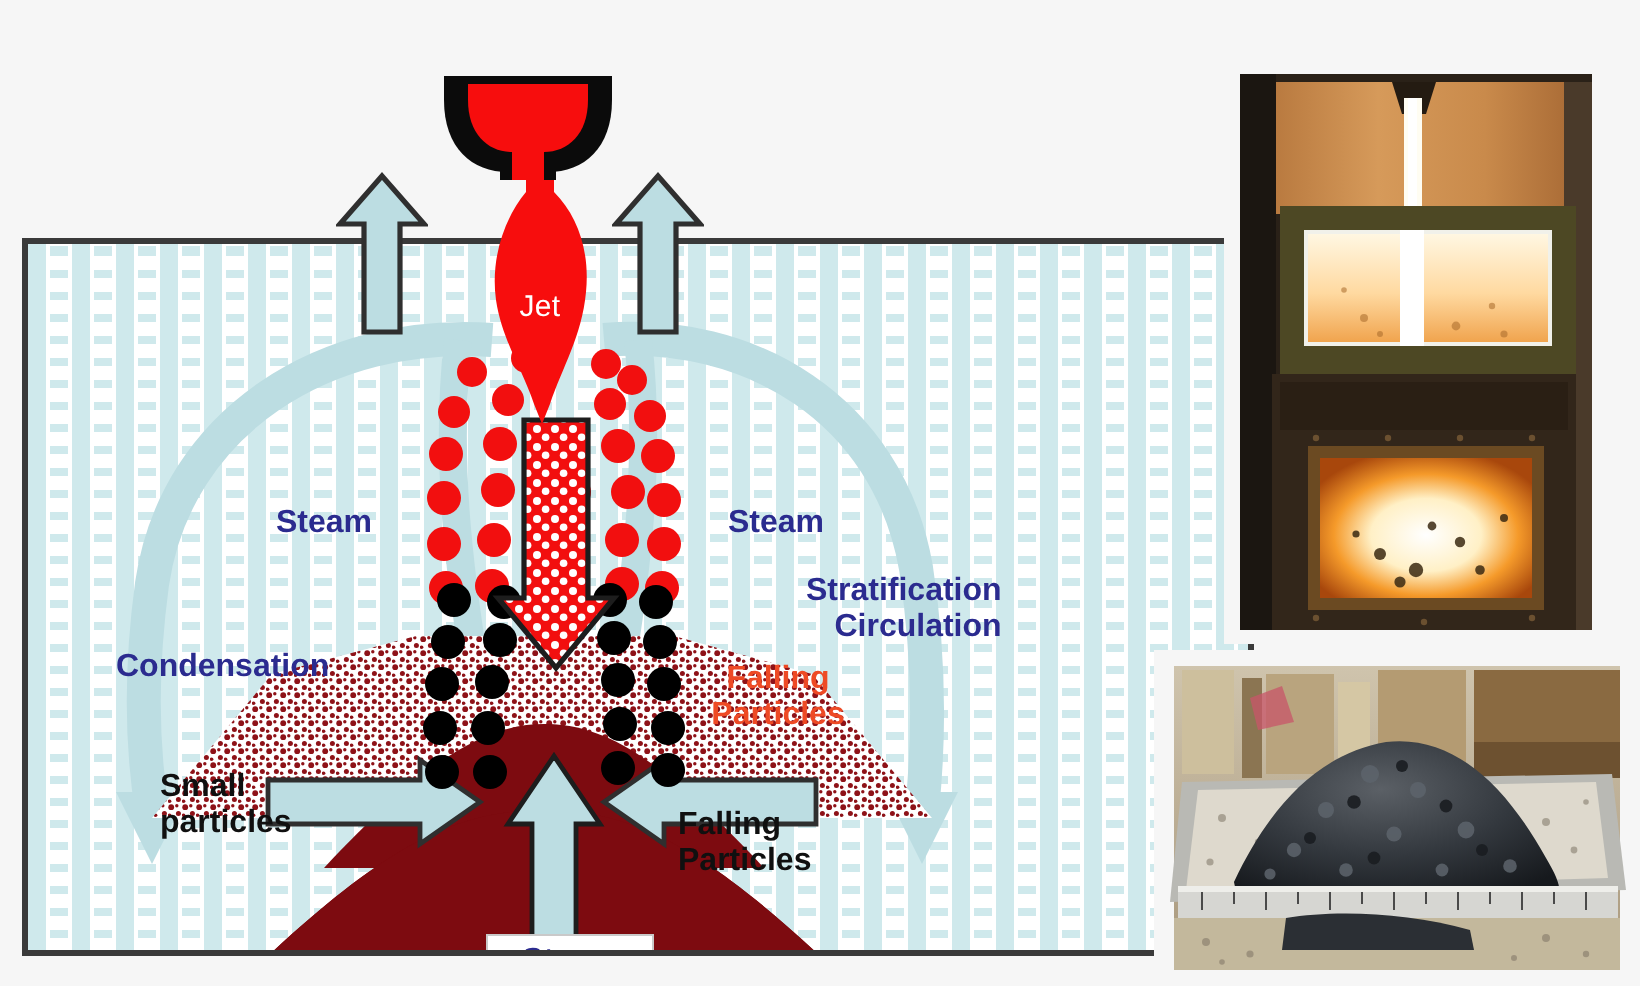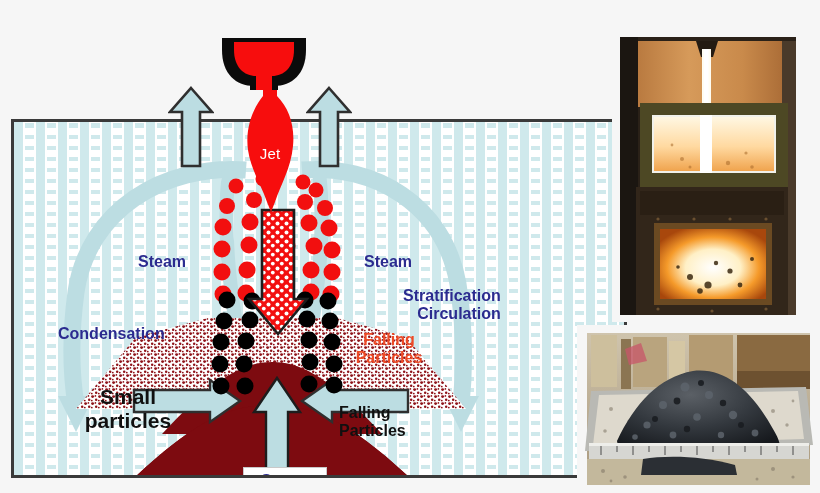--- a/index.html
+++ b/index.html
@@ -59,21 +59,21 @@
   .lbl{position:absolute;font-weight:bold;white-space:nowrap;z-index:9;line-height:1.12;}
   .lbl.navy{color:#2b2b8f;}
   .lbl.orange{color:#ee4a25;}
   .lbl.black{color:#101010;}
 
   #lbl-steam-l{left:124px;top:131px;font-size:16px;}
   #lbl-steam-r{left:350px;top:131px;font-size:16px;}
   #lbl-strat{left:389px;top:165px;font-size:16px;text-align:left;}
   #lbl-cond{left:44px;top:203px;font-size:16px;}
   #lbl-drops{left:329px;top:209px;font-size:16px;text-align:center;width:92px;}
-  #lbl-small{left:66px;top:263px;font-size:21px;text-align:center;width:96px;}
+  #lbl-small{left:66px;top:263px;font-size:16px;text-align:left;width:96px;}
   #lbl-fallp{left:325px;top:282px;font-size:16px;text-align:left;}
 
   .boxlbl{
     position:absolute;z-index:11;background:#ffffff;border:1px solid #c9c9c9;
     color:#2b2b8f;font-weight:bold;font-size:16px;text-align:center;
     display:flex;align-items:center;justify-content:center;
   }
   #lbl-steam-c{left:229px;top:345px;width:82px;height:25px;}
 
   

